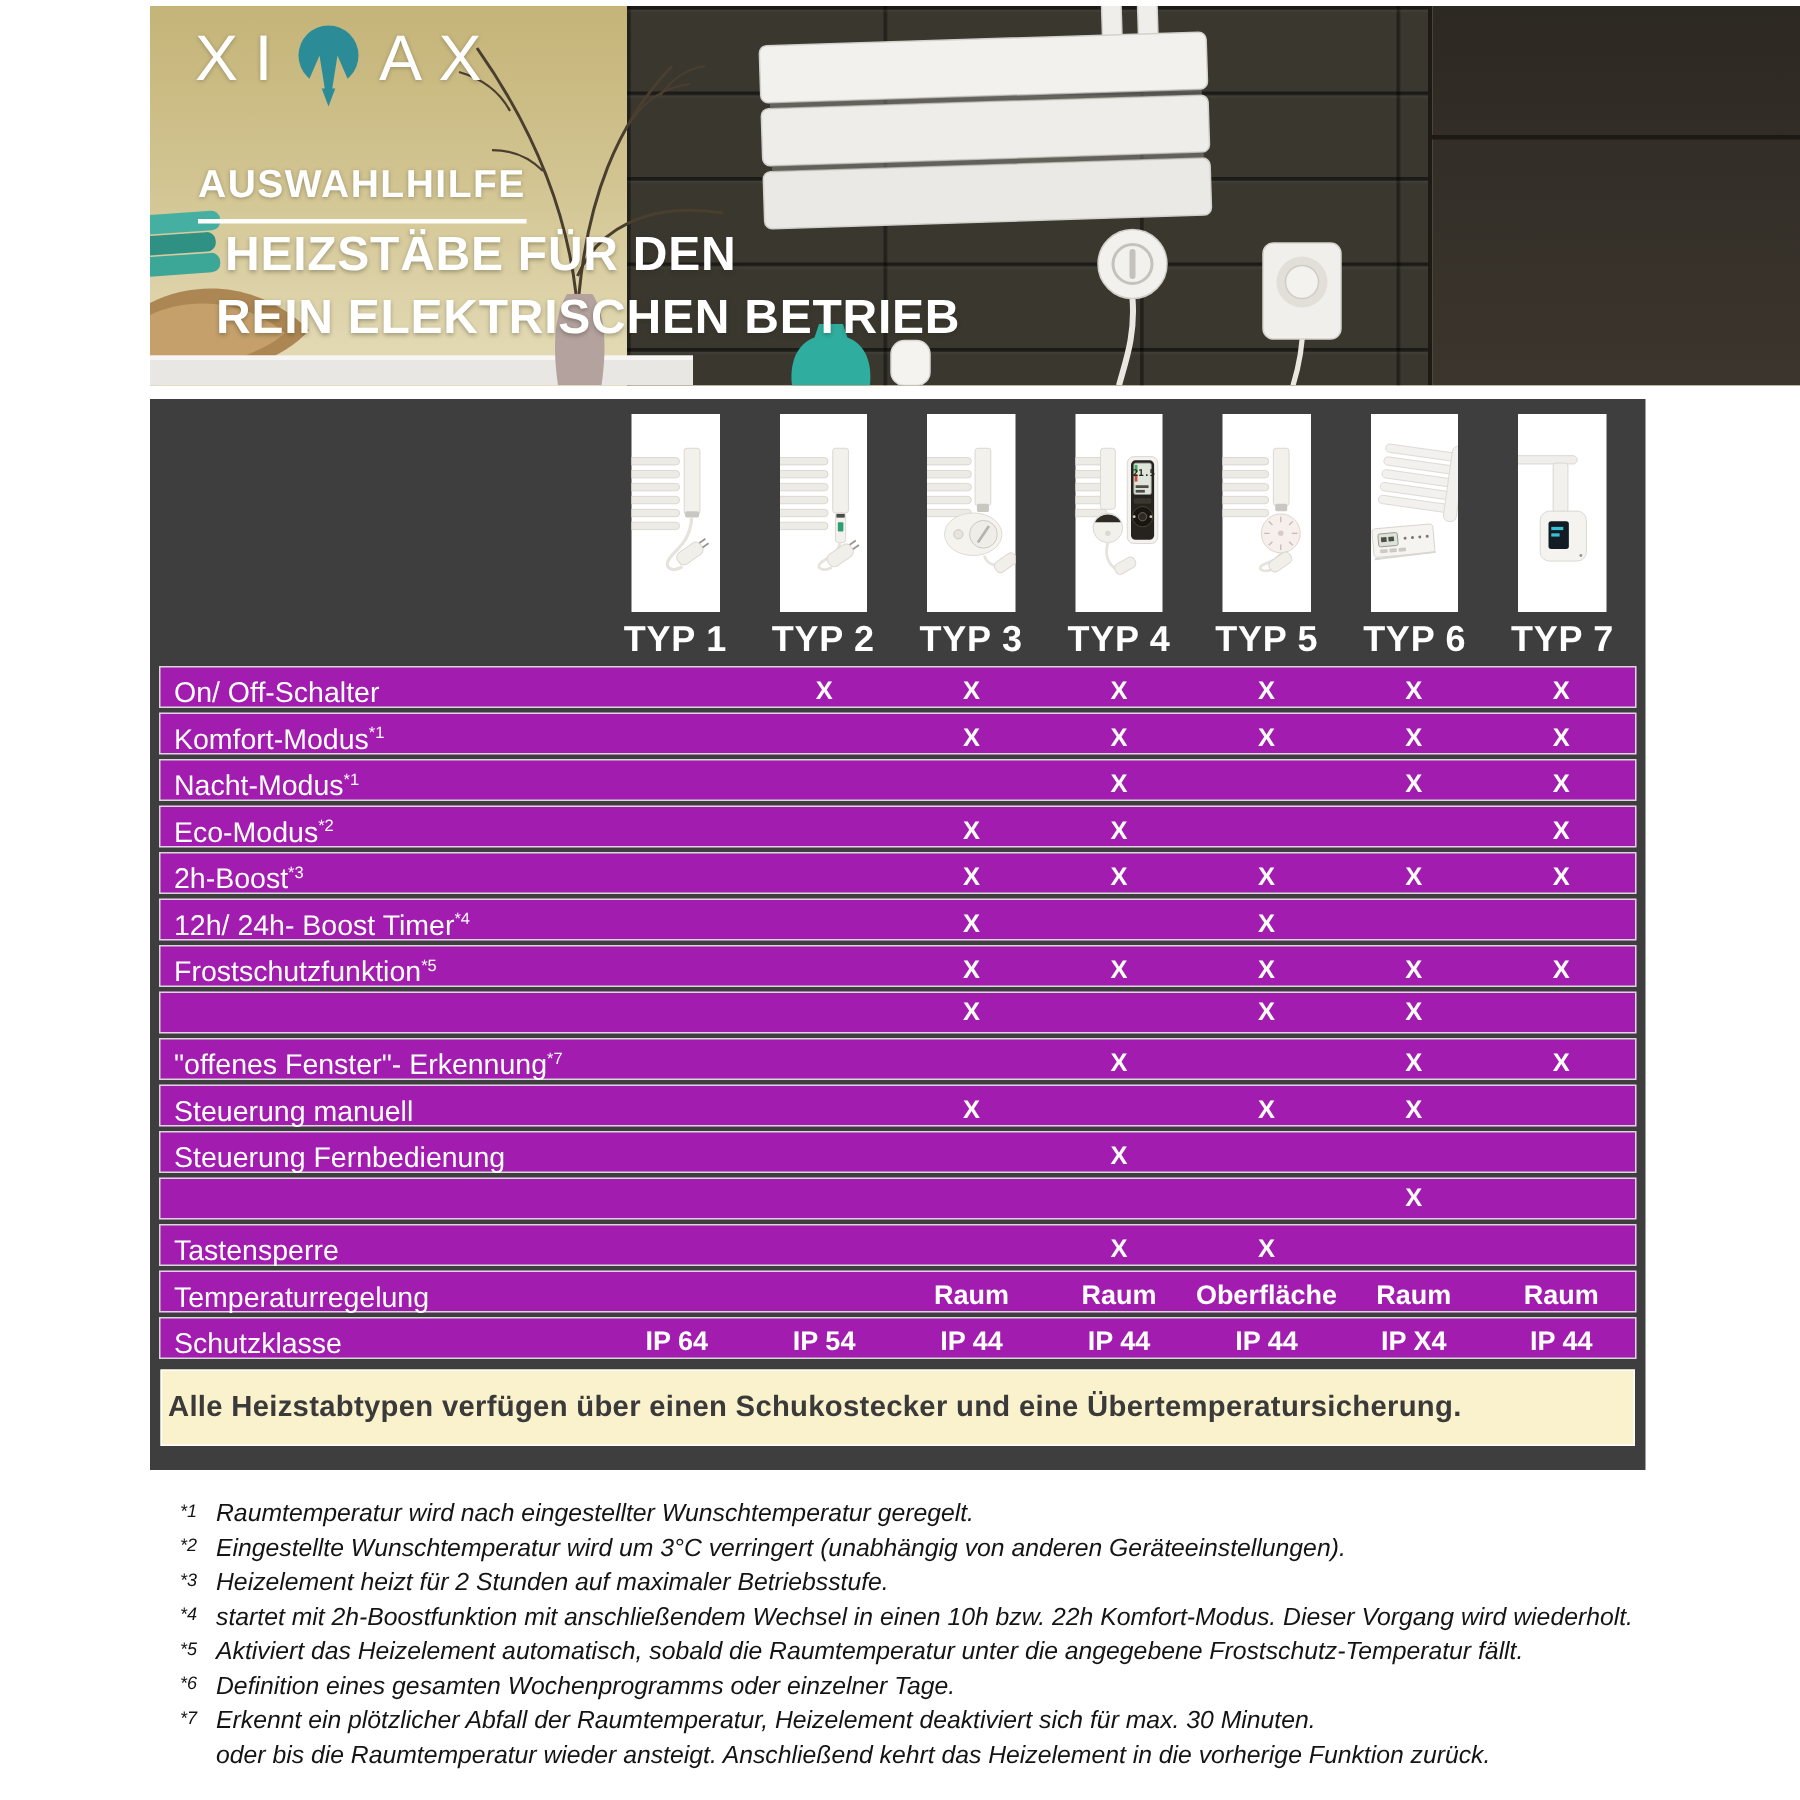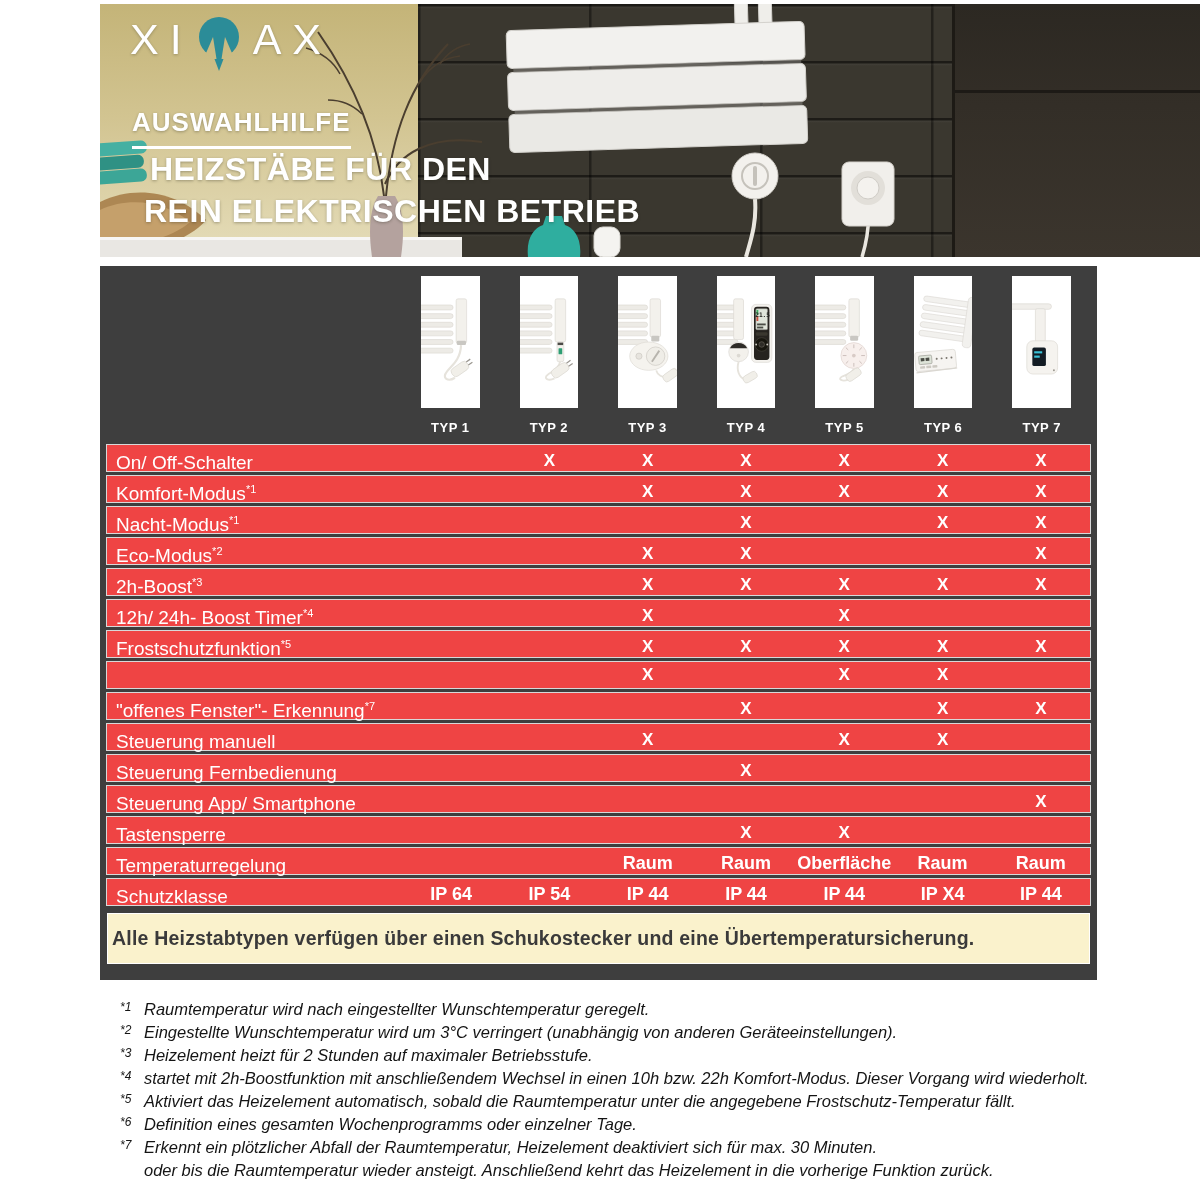--- a/index.html
+++ b/index.html
@@ -31,22 +31,22 @@
              text-shadow:0 1px 3px rgba(40,40,25,.35); }
   .h-line2 { position:absolute; left:32px; top:189px; font-size:32px; font-weight:bold; letter-spacing:.5px;
              text-shadow:0 1px 3px rgba(40,40,25,.35);margin-left:12px; }
 
   
   .panel { position:absolute; left:100px; top:266px; width:997px; background:#3e3e3e; padding:10px 6px 16px; }
   .cols { display:grid; grid-template-columns:295px repeat(7,1fr); }
   .img-box { height:132px; background:#fff; margin:0 20px; }
   .img-box svg { display:block; width:100%; height:100%; }
   .typ-row { height:34px; align-items:center; margin-top:2px; }
-  .typ-cell { text-align:center; color:#fff; font-weight:bold; font-size:13px; letter-spacing:.5px; }
-  .feat-row { border:1px solid #d8d8d8; background:#ef4444; margin-bottom:3px; height:28px; align-items:center; }
+  .typ-cell { text-align:center; color:#fff; font-weight:bold; font-size:24px; letter-spacing:.5px; }
+  .feat-row { border:1px solid #d8d8d8; background:#a21caf; margin-bottom:3px; height:28px; align-items:center; }
   .feat-label { color:#fff; font-size:19px; padding-left:9px; white-space:nowrap; line-height:26px; }
   .feat-label sup { font-size:11px; letter-spacing:0; }
   .feat-cell { text-align:center; color:#fff; font-weight:bold; font-size:17px; }
   .feat-row.val .feat-cell { font-size:18px; }
   .banner { margin:7px 1px 0; border:1px solid #fff; background:#faf2cc; color:#3a3a3a;
             font-weight:bold; font-size:19.5px; padding:13px 4px; letter-spacing:.2px; }
 
   
   .footnotes { position:absolute; left:120px; top:998px; width:975px; color:#141414;
                font-style:italic; font-size:16.5px; }
@@ -434,21 +434,20 @@
           <div class="feat-label"><span>Steuerung Fernbedienung</span><sup></sup></div>
           <div class="feat-cell"></div>
           <div class="feat-cell"></div>
           <div class="feat-cell"></div>
           <div class="feat-cell">X</div>
           <div class="feat-cell"></div>
           <div class="feat-cell"></div>
           <div class="feat-cell"></div>
         </div>
         <div class="cols feat-row">
-          <div class="feat-label"><span>Steuerung App/ Smartphone</span><sup></sup></div>
           <div class="feat-cell"></div>
           <div class="feat-cell"></div>
           <div class="feat-cell"></div>
           <div class="feat-cell"></div>
           <div class="feat-cell"></div>
           <div class="feat-cell"></div>
           <div class="feat-cell">X</div>
         </div>
         <div class="cols feat-row">
           <div class="feat-label"><span>Tastensperre</span><sup></sup></div>

